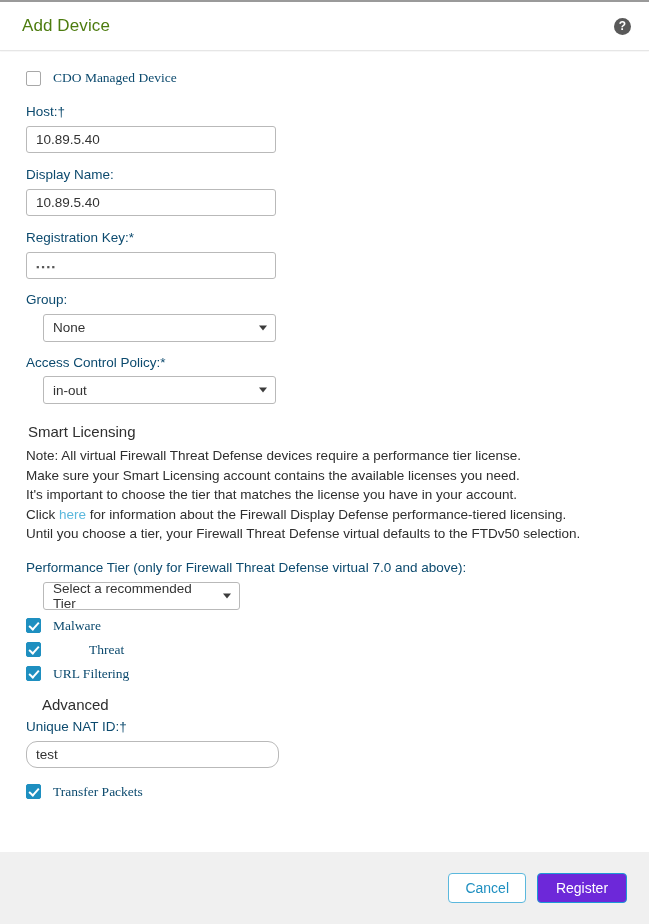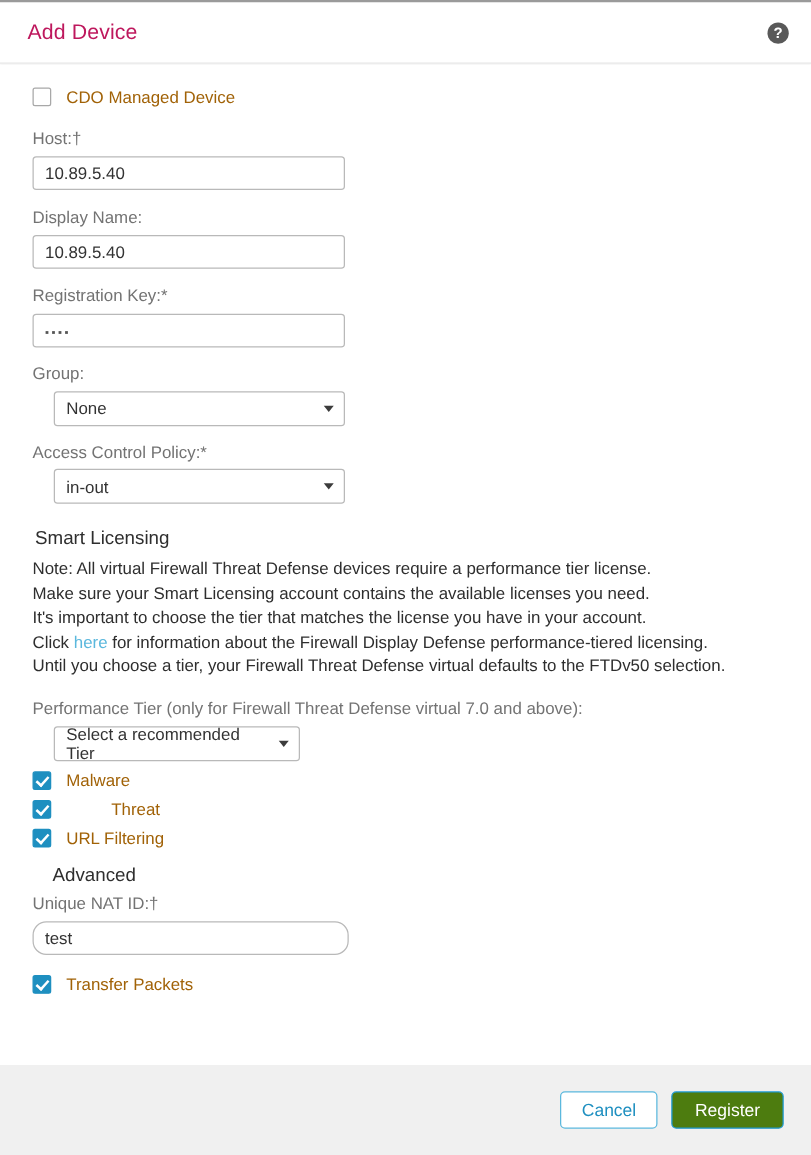--- a/index.html
+++ b/index.html
@@ -34,21 +34,21 @@
     display: flex;
     align-items: center;
     justify-content: space-between;
     padding: 0 18px 0 22px;
     border-bottom: 1px solid #e6e6e6;
     box-shadow: 0 1px 2px rgba(0,0,0,0.05);
   }
   .dialog-title {
     font-size: 17px;
     font-weight: 400;
-    color: #be185d;
+    color: #4d7c0f;
     letter-spacing: 0.1px;
   }
   .help-icon {
     width: 17px;
     height: 17px;
     border-radius: 50%;
     background: #595959;
     color: #ffffff;
     font-size: 12px;
     font-weight: bold;
@@ -66,21 +66,21 @@
     top: 52px;
     left: 0; right: 0;
     bottom: 72px;
     background: #ffffff;
     padding: 18px 22px 0 26px;
   }
 
   
   .field-label {
     font-size: 13.5px;
-    color: #737373;
+    color: #0c4a6e;
     margin-bottom: 5px;
     line-height: 1.25;
   }
   .txt-input {
     width: 250px;
     height: 27px;
     border: 1px solid #b9b9b9;
     border-radius: 3px;
     background: #ffffff;
     font-size: 13.5px;
@@ -158,21 +158,22 @@
     left: 4px;
     top: 1px;
     width: 4px;
     height: 8px;
     border: solid #ffffff;
     border-width: 0 2px 2px 0;
     transform: rotate(42deg);
   }
   .cb-label {
     font-size: 13.5px;
-    color: #a16207;
+    color: #0c4a6e;
+    font-family: Liberation Serif, serif;
   }
 
   
   .section-head {
     font-size: 15px;
     color: #2e2e2e;
     margin: 0 0 6px 2px;
     font-weight: 400;
   }
   .note-line {
@@ -219,21 +220,21 @@
     min-width: 74px;
     padding: 0 16px;
     background: #ffffff;
     border: 1px solid #5bb8dd;
     color: #1e8fc0;
     text-align: right;
   }
   .btn-register {
     min-width: 90px;
     padding: 0 16px;
-    background: #4d7c0f;
+    background: #6d28d9;
     border: 1px solid #1e9ad6;
     color: #ffffff;
   }
 </style>
 </head>
 <body>
 
 <div class="top-rule"></div>
 
 <div class="dialog-header">

